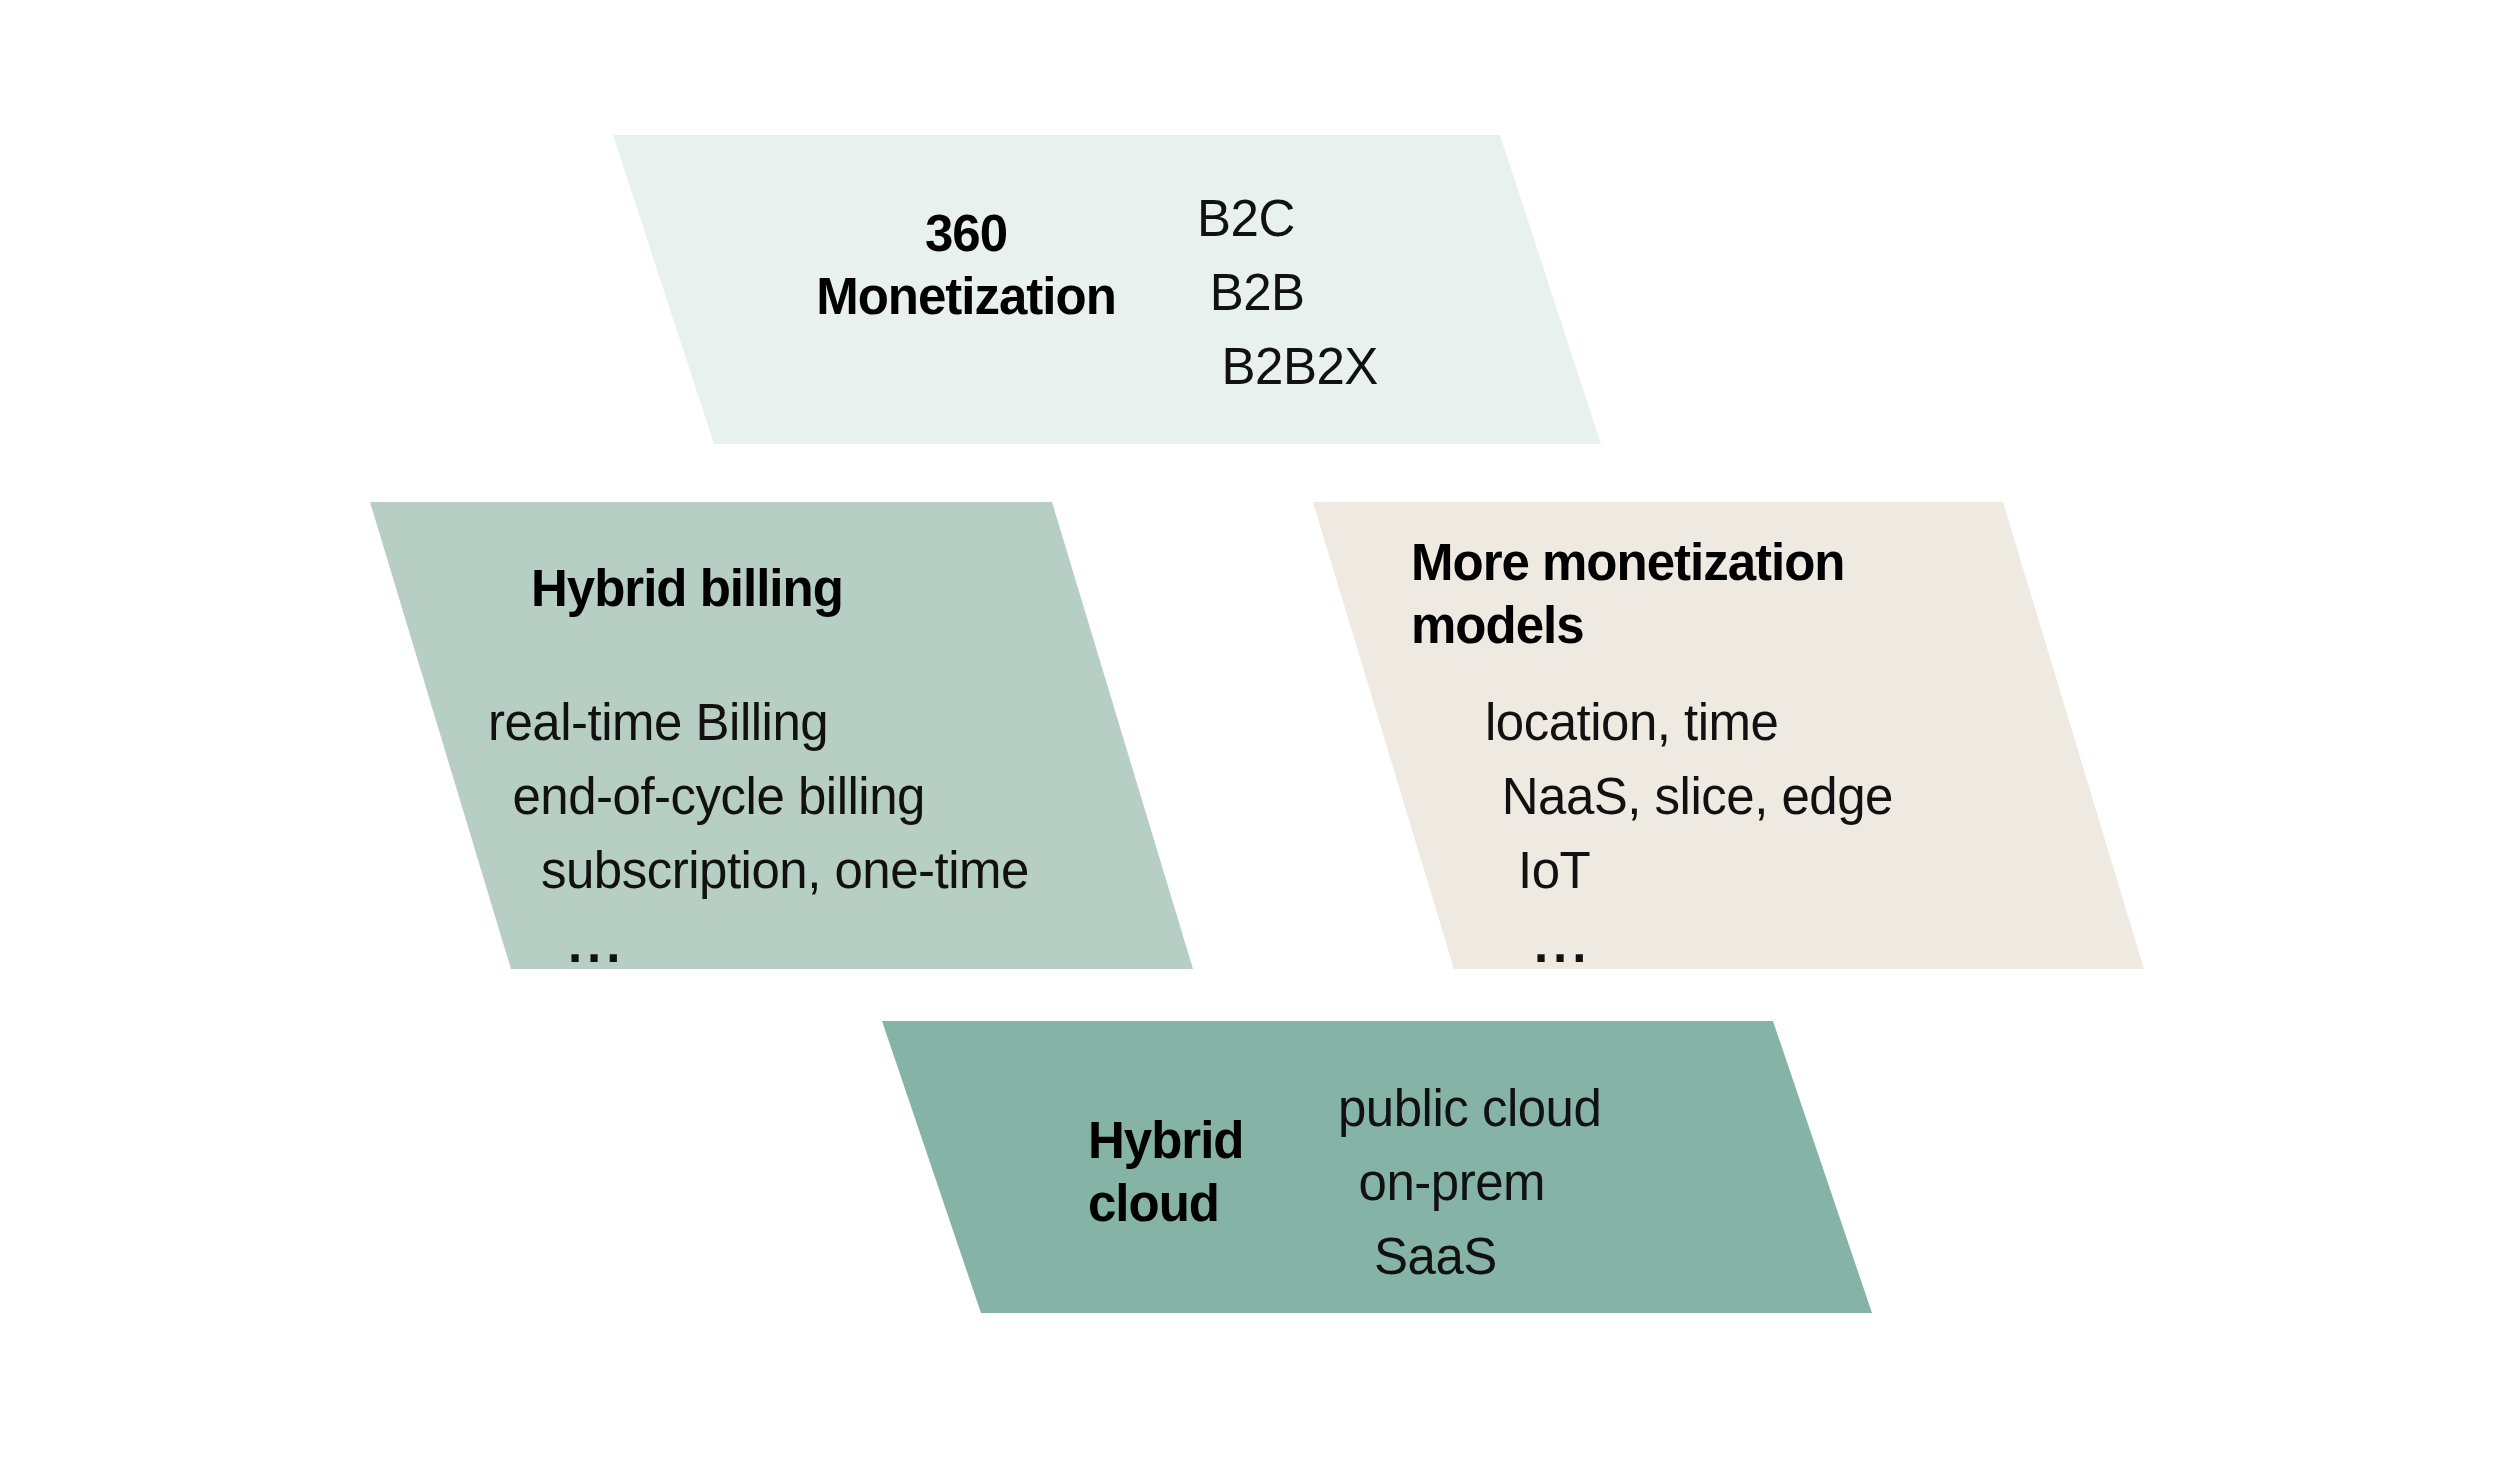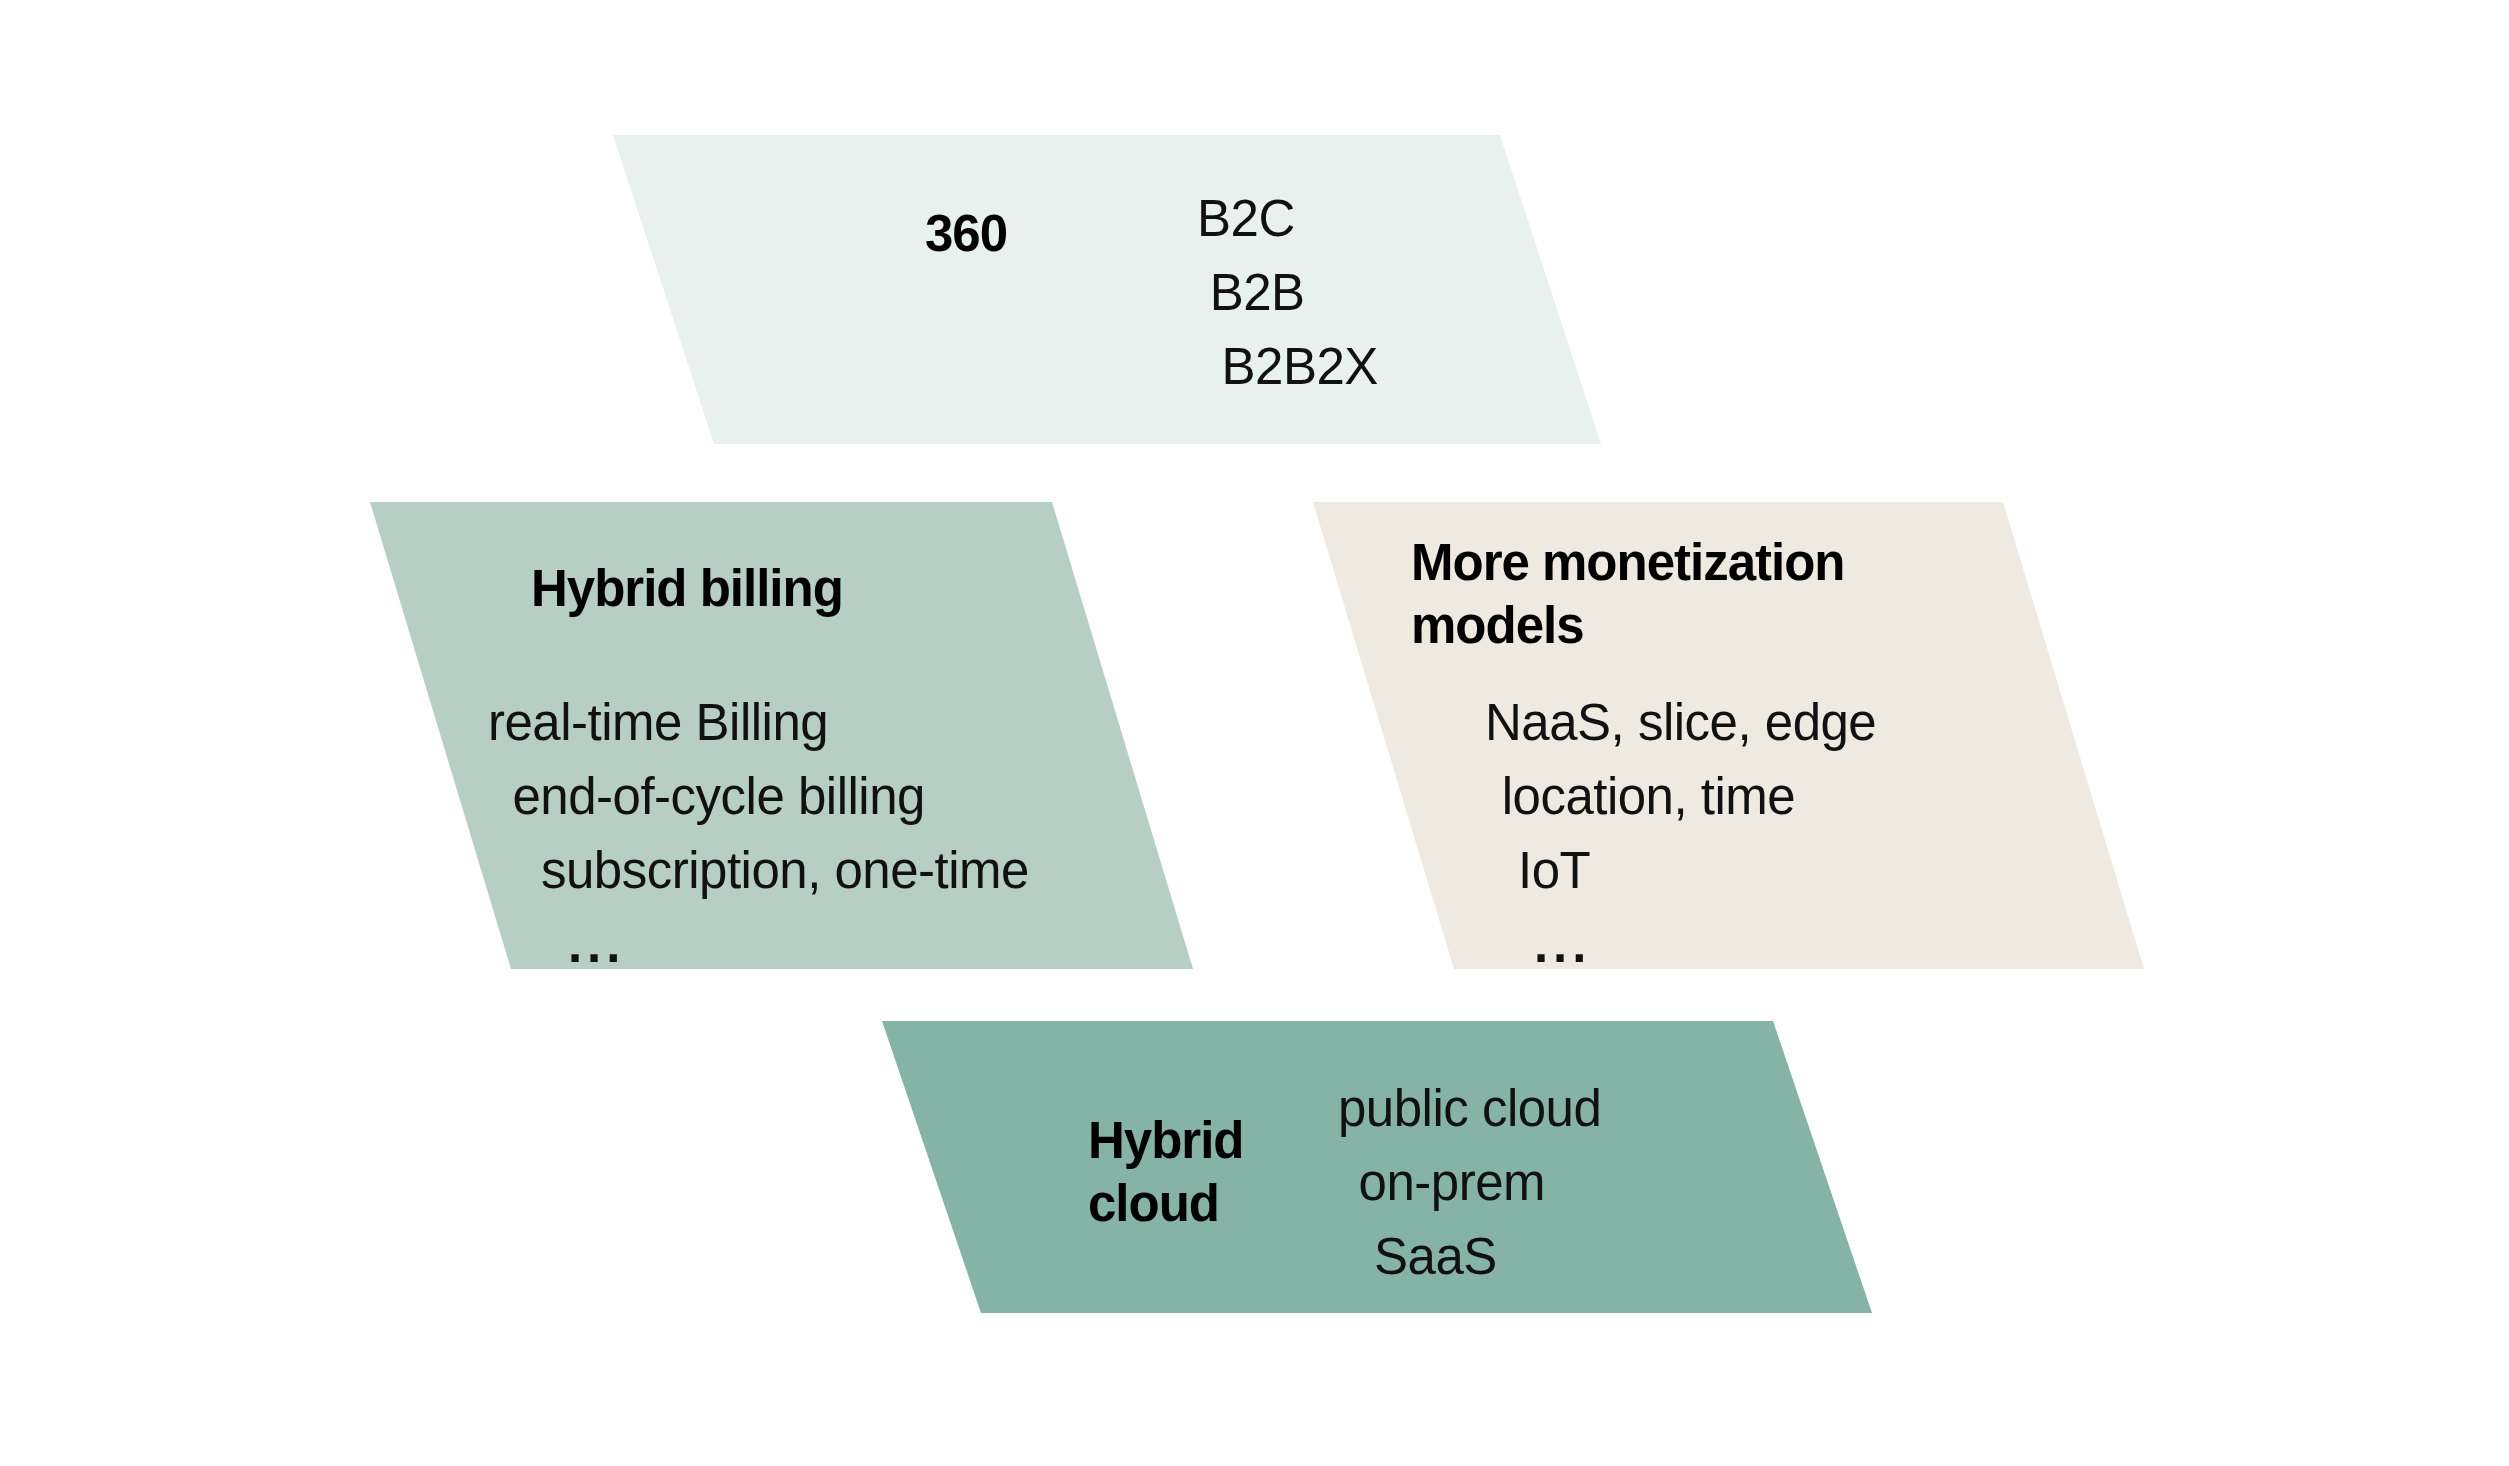--- a/index.html
+++ b/index.html
@@ -71,20 +71,21 @@
   }
 </style>
 </head>
 <body>
 
 <div class="canvas">
 
   <div class="shape shape-1" style="background-color: rgb(232, 241, 238);">
     <div class="title">
       <span class="tl">360</span>
+      <span class="tl">Monetization</span>
     </div>
     <div class="items">
       <span class="item">B2C</span>
       <span class="item">B2B</span>
       <span class="item">B2B2X</span>
     </div>
   </div>
 
   <div class="shape shape-2" style="background-color: rgb(183, 206, 196);">
     <div class="title">
@@ -97,22 +98,22 @@
       <span class="item ellipsis">...</span>
     </div>
   </div>
 
   <div class="shape shape-3" style="background-color: rgb(238, 234, 225);">
     <div class="title">
       <span class="tl">More monetization</span>
       <span class="tl">models</span>
     </div>
     <div class="items">
+      <span class="item">location, time</span>
       <span class="item">NaaS, slice, edge</span>
-      <span class="item">location, time</span>
       <span class="item">IoT</span>
       <span class="item ellipsis">...</span>
     </div>
   </div>
 
   <div class="shape shape-4" style="background-color: rgb(133, 180, 167);">
     <div class="title">
       <span class="tl">Hybrid</span>
       <span class="tl">cloud</span>
     </div>

